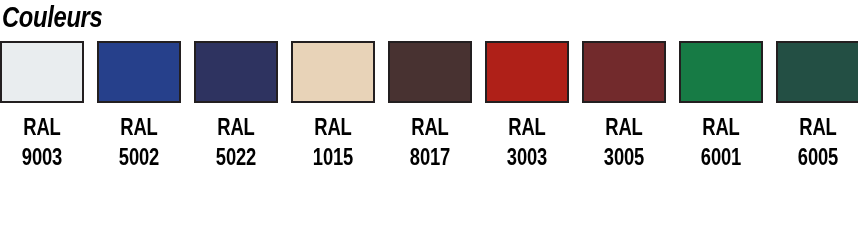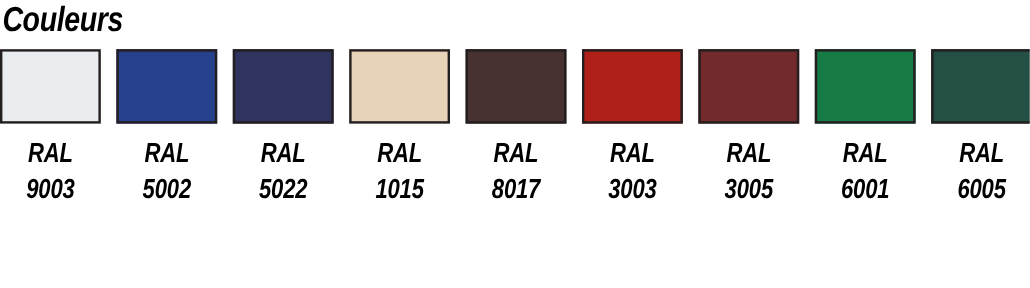--- a/index.html
+++ b/index.html
@@ -74,21 +74,20 @@
   }
 
   .swatch-caption {
     margin-top: 9px;
     width: 100%;
     text-align: center;
     font-family: "Liberation Sans", "DejaVu Sans", sans-serif;
     font-size: 23px;
     line-height: 30px;
     font-weight: 700;
-    font-style: italic;
     color: #000000;
     letter-spacing: -0.2px;
   }
   .caption-line {
     display: block;
     transform: scaleX(0.80);
   }
 </style>
 </head>
 <body style="background: rgb(255, 255, 255);">

